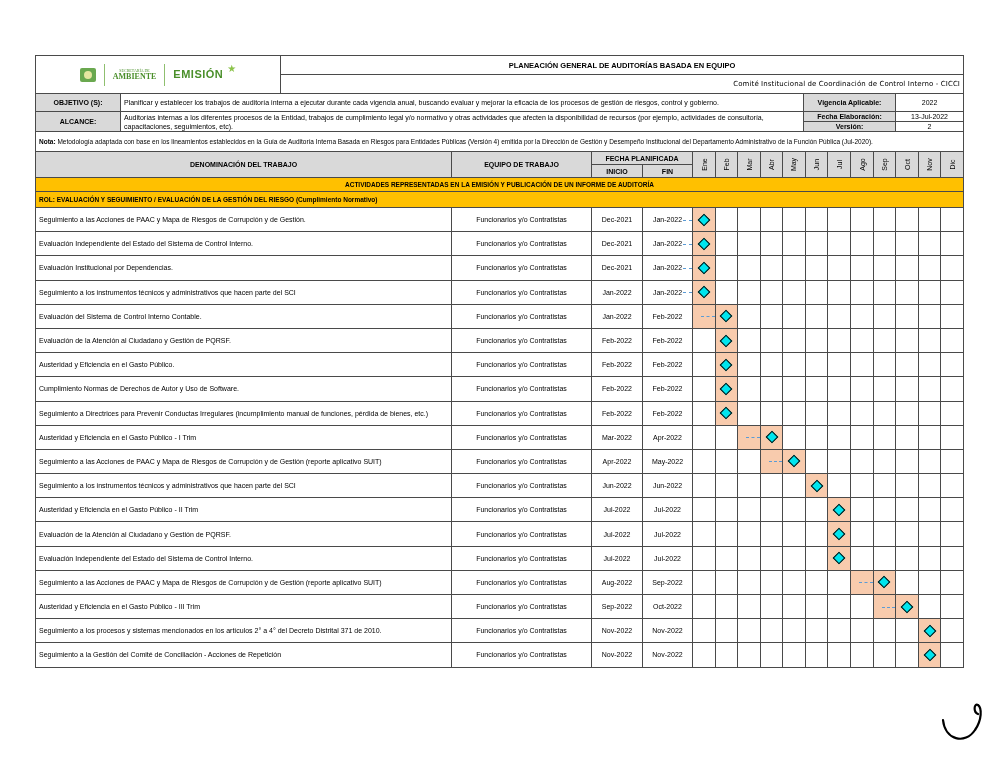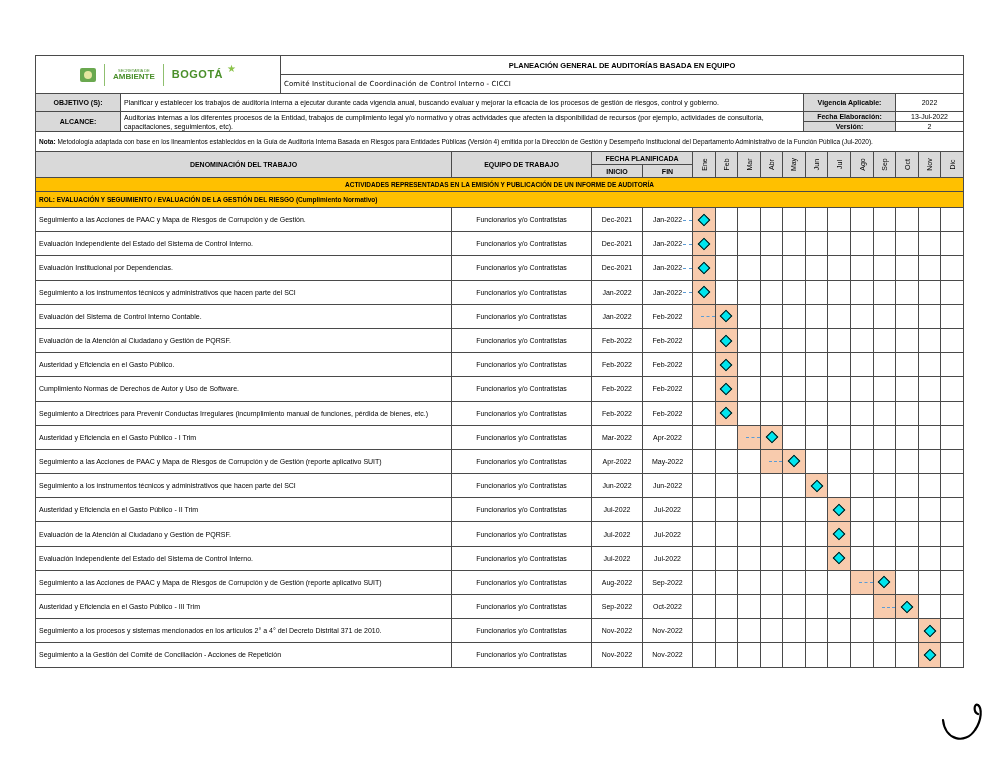--- a/index.html
+++ b/index.html
@@ -5,34 +5,34 @@
   html, body { margin: 0; padding: 0; background: #ffffff; }
   body { width: 1000px; height: 772px; position: relative; overflow: hidden;
          font-family: "Liberation Sans", sans-serif; color: #000; }
   .sheet { position: absolute; left: 35px; top: 55px; width: 928px; }
   table { border-collapse: collapse; table-layout: fixed; width: 928px; }
   td { border: 1px solid #4a4a4a; padding: 0 3px; font-size: 7px; line-height: 9px;
        vertical-align: middle; overflow: hidden; }
   .hdr-gray { background: #d9d9d9; font-weight: bold; text-align: center; }
   .center { text-align: center; }
   .title-main { font-weight: bold; font-size: 7.5px; text-align: center; }
-  .title-sub { font-size: 7px; text-align: left; font-family: "DejaVu Sans", sans-serif; letter-spacing: 0.1px; }
+  .title-sub { font-size: 7px; text-align: right; font-family: "DejaVu Sans", sans-serif; letter-spacing: 0.1px; }
   .yellow { background: #ffc000; font-weight: bold; font-size: 6.5px; }
   .month { background: #d9d9d9; padding: 0; text-align: center; }
   .month span { display: inline-block; transform: rotate(-90deg); font-size: 7px; white-space: nowrap; }
   .mcell { padding: 0; position: relative; }
   .mcell.active { background: #f8cbad; }
   .diamond { position: absolute; left: 50%; top: 50%; width: 7px; height: 7px;
              background: #00e5ee; border: 1.2px solid #000; transform: translate(-50%,-50%) rotate(45deg); }
   .dash { position: absolute; top: 50%; height: 0; border-top: 1px dashed #5b9bd5; }
   .logo { display: flex; align-items: center; justify-content: center; gap: 8px; height: 100%; }
   .logo .crest { width: 16px; height: 14px; background: #6aa84f; border-radius: 2px; position: relative; }
   .logo .crest::after { content: ""; position: absolute; left: 4px; top: 3px; width: 8px; height: 8px; background: #e6e6a0; border-radius: 50%; }
   .logo .sep { width: 1px; height: 22px; background: #8fbf6f; }
-  .logo .amb { color: #4a8f2a; font-weight: bold; font-size: 8px; line-height: 8px; text-align: center; }
+  .logo .amb { color: #4a8f2a; font-weight: bold; font-size: 8px; line-height: 8px; text-align: center; font-family: Liberation Serif, serif; }
   .logo .amb small { display: block; font-size: 4px; line-height: 5px; font-weight: normal; }
   .logo .bog { color: #4a8f2a; font-weight: bold; font-size: 11px; letter-spacing: 0.5px; }
   .logo .star { color: #8bc34a; font-size: 10px; position: relative; top: -6px; margin-left: -4px; }
   .sig { position: absolute; left: 940px; top: 700px; width: 50px; height: 60px; }
 </style>
 </head>
 <body>
 
 <div class="sheet">
   <table>
@@ -44,21 +44,21 @@
         <col style="width:68px">
     </colgroup>
     <tbody>
         <tr style="height:19px">
       <td colspan="2" rowspan="2">
         <div class="logo">
           <span class="crest"></span>
           <span class="sep"></span>
           <span class="amb"><small>SECRETARÍA DE</small><span>AMBIENTE</span></span>
           <span class="sep"></span>
-          <span class="bog">BOGOTÁ</span>
+          <span class="bog">EMISIÓN</span>
           <span class="star">★</span>
         </div>
       </td>
       <td colspan="3" class="title-main">PLANEACIÓN GENERAL DE AUDITORÍAS BASADA EN EQUIPO</td>
     </tr>
     <tr style="height:19px">
       <td colspan="3" class="title-sub">Comité Institucional de Coordinación de Control Interno - CICCI</td>
     </tr>
     <tr style="height:18px">
       <td rowspan="1" class="hdr-gray">OBJETIVO (S):</td>

